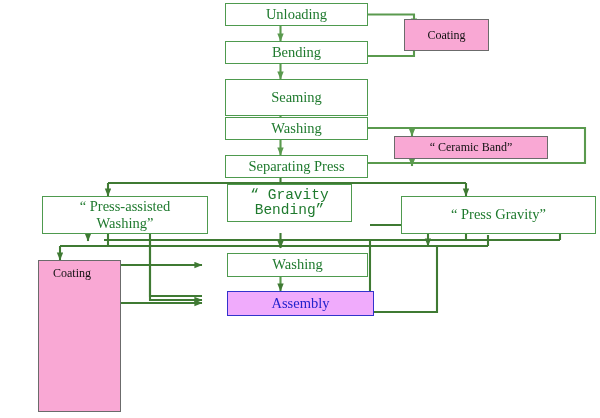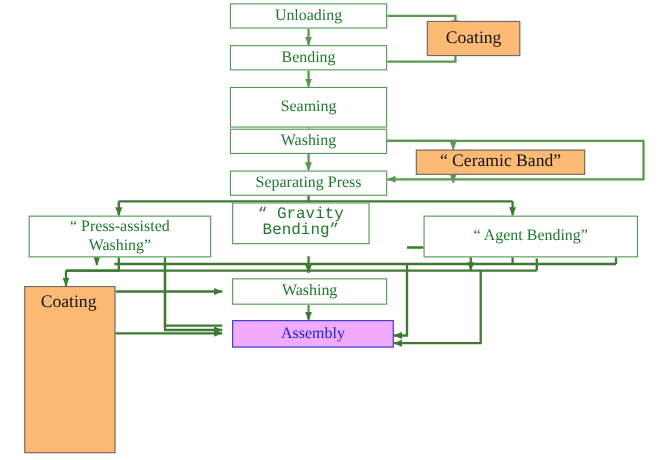--- a/index.html
+++ b/index.html
@@ -1,21 +1,21 @@
 <!DOCTYPE html>
 <html><head>
 <meta charset="utf-8">
 <style>
   html,body{margin:0;padding:0;background:#ffffff;}
   body{font-family:"Liberation Serif","DejaVu Serif",serif;}
   #canvas{position:relative;width:600px;height:418px;background:#ffffff;overflow:hidden;}
   svg#wires{position:absolute;left:0;top:0;width:600px;height:418px;}
-  .node{position:absolute;box-sizing:border-box;display:flex;align-items:center;justify-content:center;text-align:center;line-height:1.05;}
+  .node{position:absolute;box-sizing:border-box;display:flex;align-items:center;justify-content:center;text-align:center;line-height:1.05;margin-left:16px;}
   .green-node{border:1.4px solid #4e9a4e;background:#ffffff;color:#1f7a2e;font-size:14.5px;}
-  .gray-node{border:1.8px solid #6b6b6b;background:#fdba74;color:#111111;font-size:16px;font-family:Liberation Serif, serif;}
+  .gray-node{border:1.8px solid #6b6b6b;background:#f9a8d4;color:#111111;font-size:12px;font-family:Liberation Serif, serif;}
   .assembly-node{border:1.8px solid #3333cc;background:#f0abfc;color:#2222cc;font-size:14.5px;}
   .tall-node{align-items:flex-start;justify-content:flex-start;}
   .tall-node span{display:block;padding:6px 0 0 14px;}
   .two-line{line-height:1.15;}
 </style>
 </head>
 <body>
 
 <div id="canvas">
 
@@ -114,21 +114,21 @@
       <span>“ Press-assisted</span><br>
       <span>Washing”</span>
     </span>
   </div>
 
   <div class="node green-node" style="left:211px;top:184px;width:125px;height:38px;font-family:Liberation Mono, monospace;">
     <span>“ Gravity Bending”</span>
   </div>
 
   <div class="node green-node" style="left:385px;top:196px;width:195px;height:38px;">
-    <span>“ Agent Bending”</span>
+    <span>“ Press Gravity”</span>
   </div>
 
   <div class="node gray-node tall-node" style="left:22px;top:260px;width:83px;height:152px;">
     <span>Coating</span>
   </div>
 
   <div class="node green-node" style="left:211px;top:253px;width:141px;height:24px;">
     <span>Washing</span>
   </div>
 

